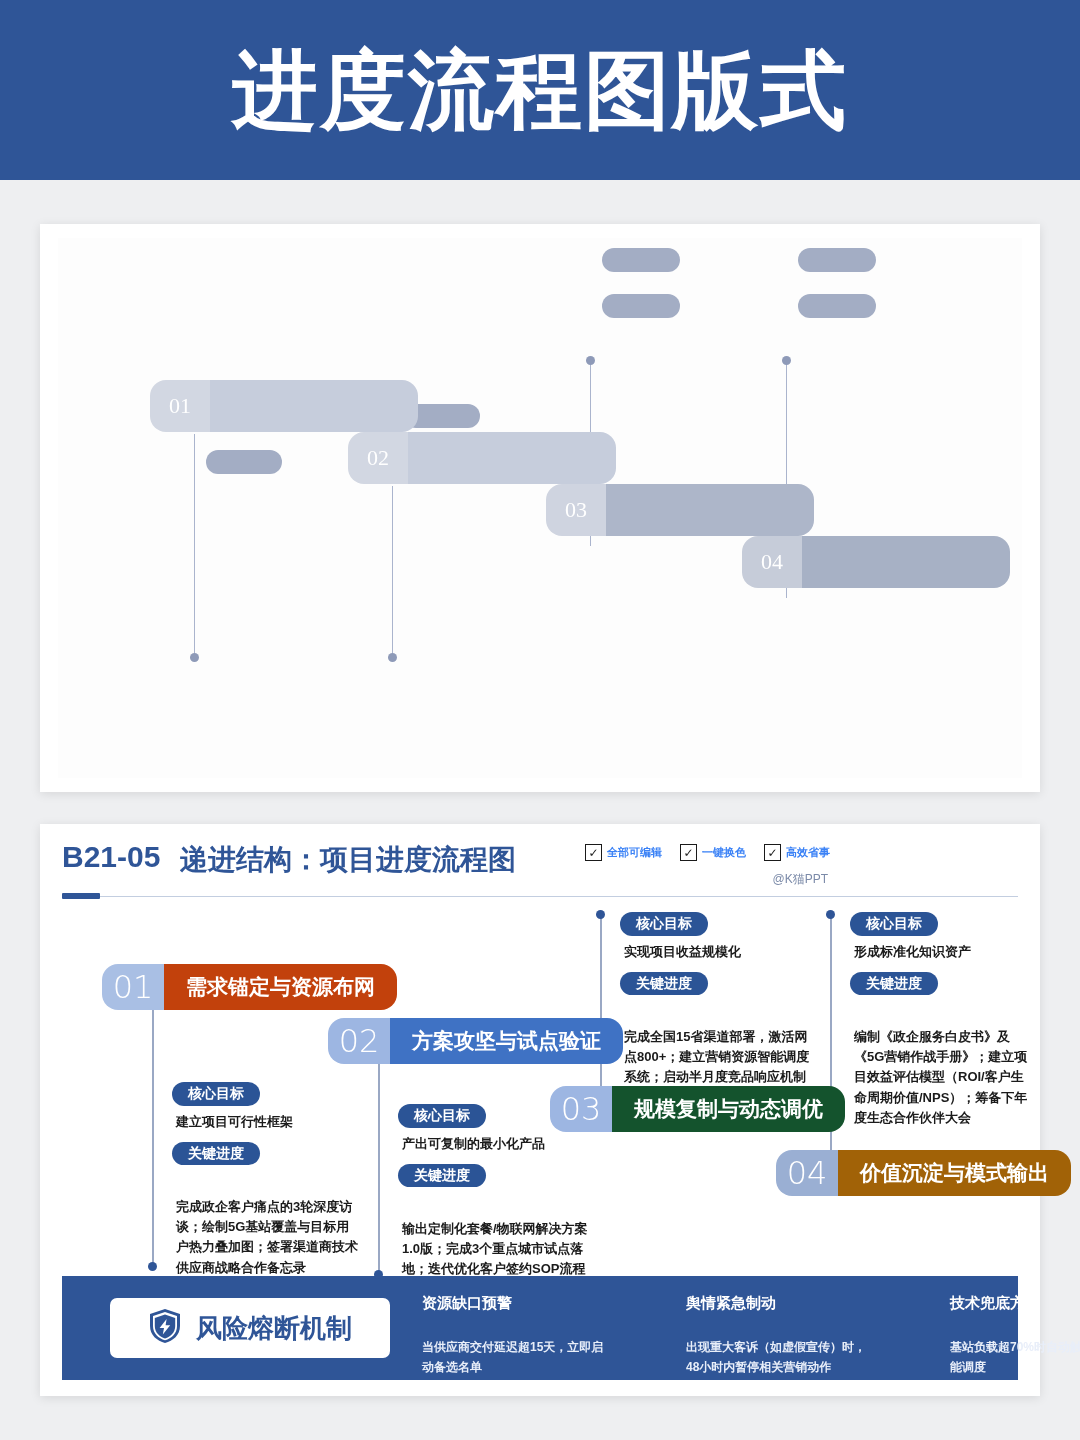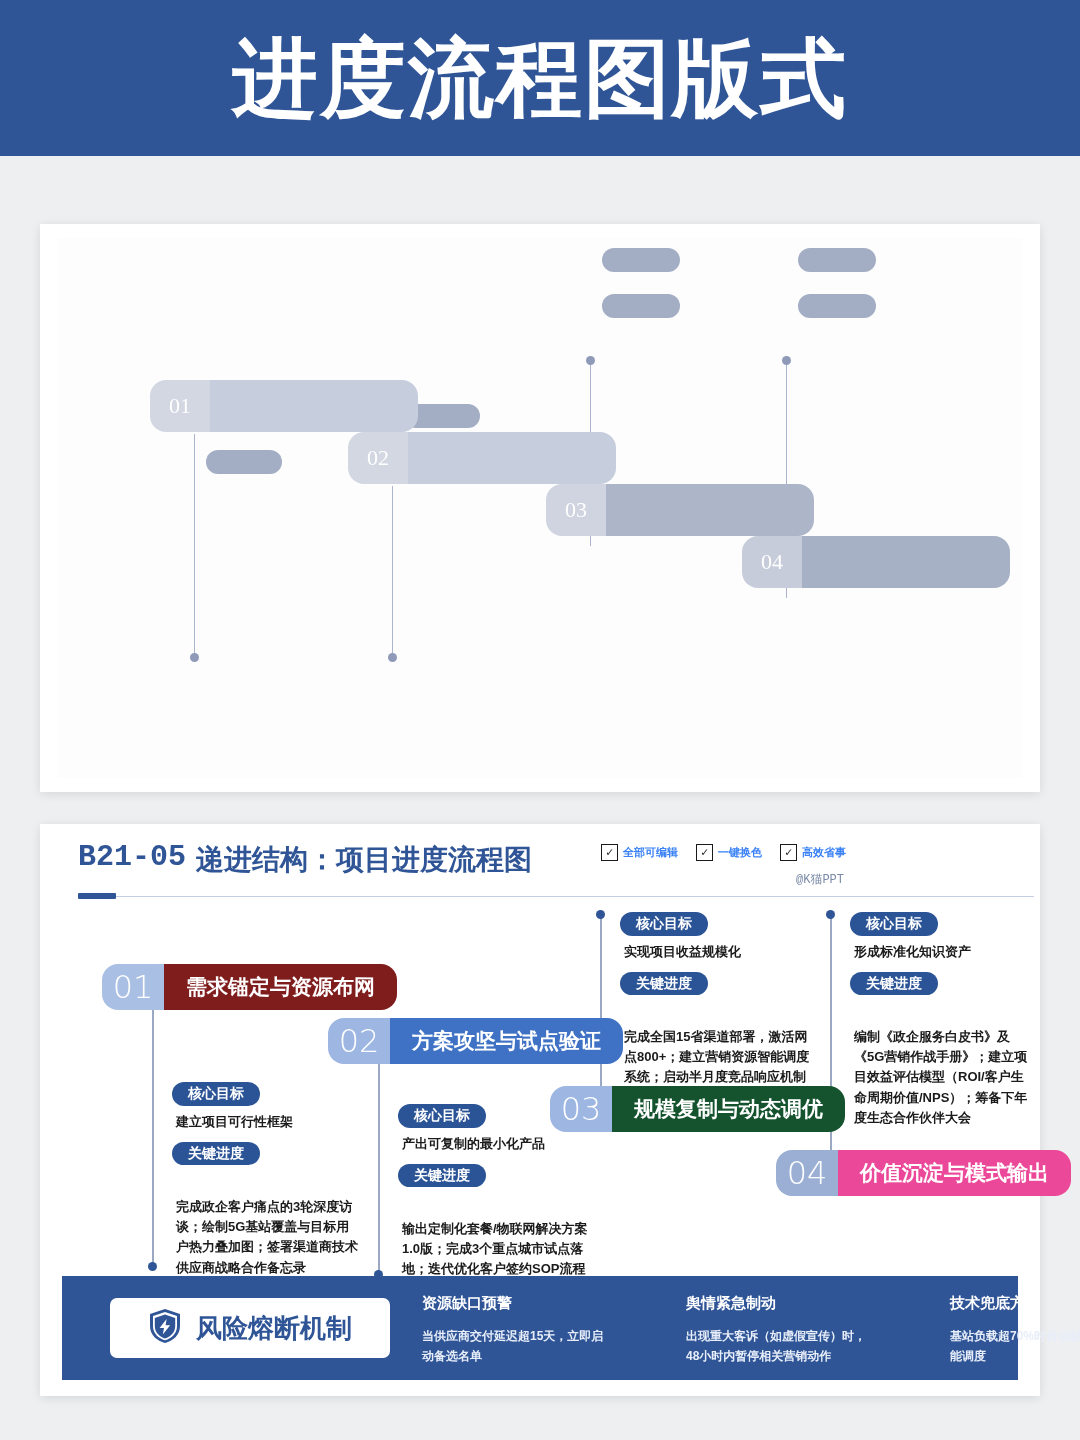--- a/index.html
+++ b/index.html
@@ -4,21 +4,21 @@
 <style>
   html,body{margin:0;padding:0;}
   body{
     width:1080px;height:1440px;
     background:#eeeff1;
     font-family:"Liberation Sans","DejaVu Sans",sans-serif;
     overflow:hidden;
   }
   
   .banner{
-    width:1080px;height:156px;
+    width:1080px;height:180px;
     background:#2f5597;
     display:flex;align-items:center;justify-content:center;
   }
   .banner-title{
     color:#ffffff;
     font-size:86px;
     font-weight:bold;
     letter-spacing:2px;
     line-height:1;
     white-space:nowrap;
@@ -50,21 +50,21 @@
   .wdot{position:absolute;width:9px;height:9px;border-radius:50%;background:#8e9ab8;}
   .wpill{position:absolute;height:24px;border-radius:12px;background:#a3adc4;}
 
   
   .slide{
     position:absolute;left:40px;top:824px;
     width:1000px;height:572px;
     background:#ffffff;
     box-shadow:0 2px 10px rgba(0,0,0,.10);
   }
-  .s-head{position:absolute;left:16px;top:0;width:808px;height:70px;font-family:Liberation Mono, monospace;}
+  .s-head{position:absolute;left:0;top:0;width:808px;height:70px;}
   .s-code{
     position:absolute;left:22px;top:16px;
     color:#2f5597;font-size:30px;font-weight:bold;letter-spacing:0px;
   }
   .s-title{
     position:absolute;left:140px;top:17px;
     color:#2f5597;font-size:28px;font-weight:bold;
   }
   .checks{position:absolute;right:18px;top:20px;display:flex;gap:18px;align-items:center;}
   .chk{display:flex;align-items:center;gap:5px;}
@@ -117,21 +117,21 @@
     width:956px;height:104px;background:#2f5597;
   }
   .risk-card{
     position:absolute;left:48px;top:22px;width:280px;height:60px;
     background:#ffffff;border-radius:7px;
     display:flex;align-items:center;justify-content:center;gap:14px;
   }
   .risk-card .rlabel{color:#2f5597;font-size:26px;font-weight:bold;}
   .risk-cols{position:absolute;left:360px;top:18px;display:flex;gap:74px;}
   .rcol{width:190px;}
-  .rcol .rh{color:#ffffff;font-size:15px;font-weight:bold;margin-bottom:14px;}
+  .rcol .rh{color:#ffffff;font-size:15px;font-weight:bold;margin-bottom:25px;}
   .rcol .rb{color:#e8eef9;font-size:12px;font-weight:bold;line-height:1.65;}
 </style>
 </head>
 <body>
 
 <div class="banner">
   <div class="banner-title">进度流程图版式</div>
 </div>
 
 <div class="wire-slide">
@@ -239,36 +239,36 @@
     <div class="content" style="top:0px;width:186px;">
       <span class="tag">核心目标</span>
       <div class="txt">形成标准化知识资产</div>
       <span class="tag">关键进度</span>
       <div class="txt last">编制《政企服务白皮书》及《5G营销作战手册》；建立项目效益评估模型（ROI/客户生命周期价值/NPS）；筹备下年度生态合作伙伴大会</div>
     </div>
   </div>
 
   <div class="bar" style="left:62px;top:140px;">
     <div class="num" style="background:#a9bfe4;">01</div>
-    <div class="name" style="background:#7f1d1d;">需求锚定与资源布网</div>
+    <div class="name" style="background:#c2410c;">需求锚定与资源布网</div>
   </div>
 
   <div class="bar" style="left:288px;top:194px;">
     <div class="num" style="background:#9db6e2;">02</div>
     <div class="name" style="background:#3f72c4;">方案攻坚与试点验证</div>
   </div>
 
   <div class="bar" style="left:510px;top:262px;">
     <div class="num" style="background:#9db6e2;">03</div>
     <div class="name" style="background:#14532d;">规模复制与动态调优</div>
   </div>
 
   <div class="bar" style="left:736px;top:326px;">
     <div class="num" style="background:#9aafd3;">04</div>
-    <div class="name" style="background:#ec4899;">价值沉淀与模式输出</div>
+    <div class="name" style="background:#a16207;">价值沉淀与模式输出</div>
   </div>
 
   <div class="risk">
     <div class="risk-card">
       <span>
         <svg width="34" height="38" viewBox="0 0 34 38" aria-hidden="true">
           <path d="M17 2 L32 7 V19 C32 28 25 34 17 36 C9 34 2 28 2 19 V7 Z" fill="#2f5597"></path>
           <path d="M17 5 L29 9 V19 C29 26.5 23.5 31.5 17 33.2 C10.5 31.5 5 26.5 5 19 V9 Z" fill="#ffffff"></path>
           <path d="M17 7.5 L27.2 11 V19 C27.2 25.5 22.4 29.9 17 31.4 C11.6 29.9 6.8 25.5 6.8 19 V11 Z" fill="#2f5597"></path>
           <path d="M18.6 12 L11.6 21 H16 L14.8 27.6 L22.2 18.2 H17.6 Z" fill="#ffffff"></path>

